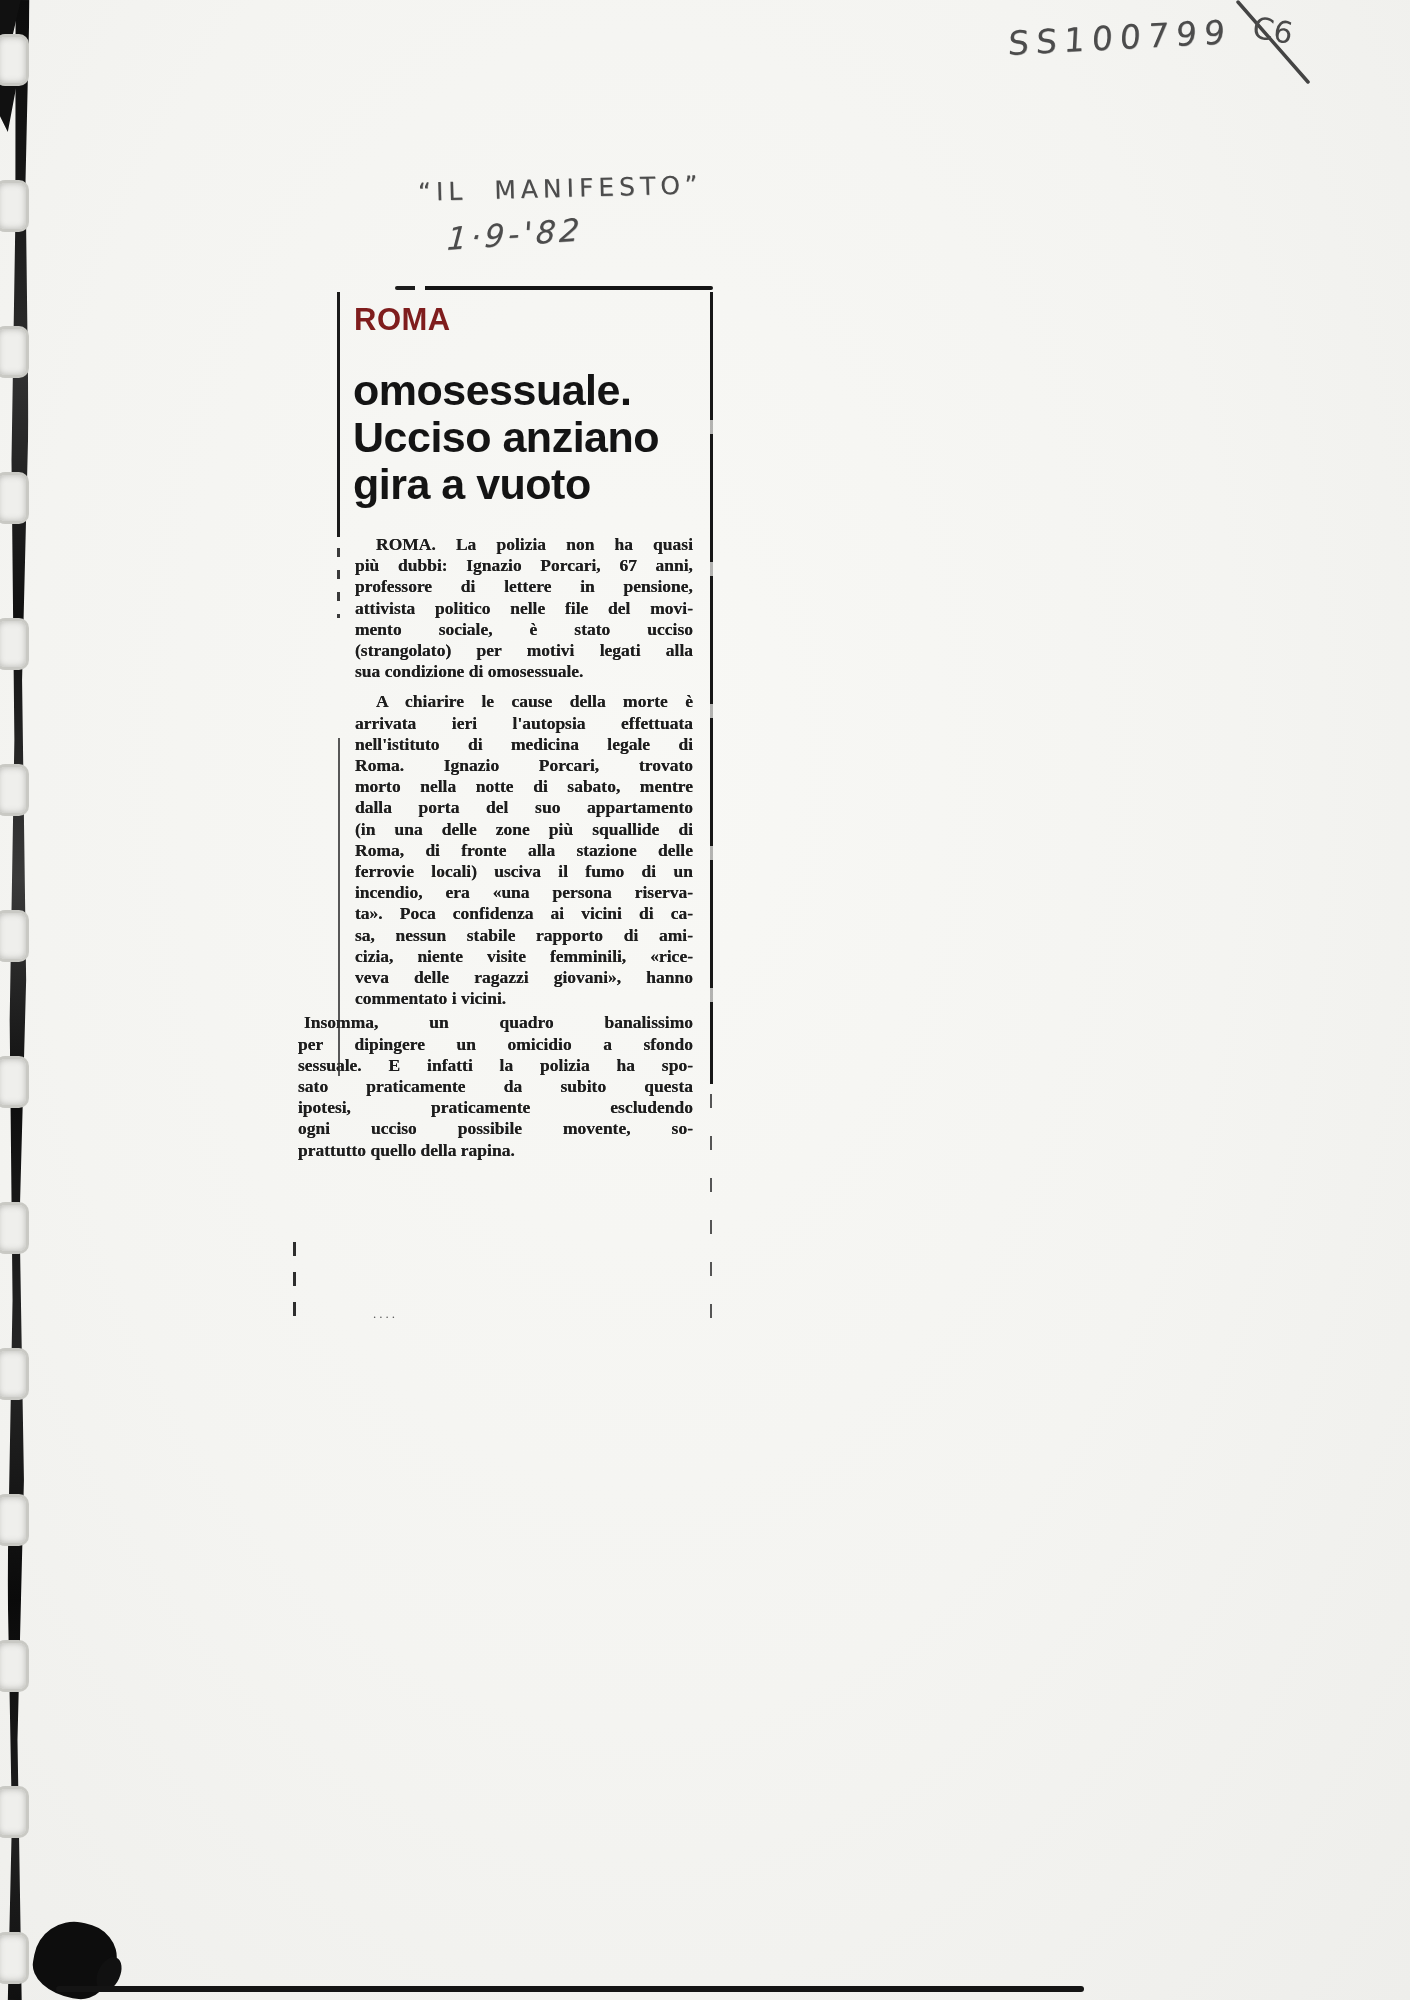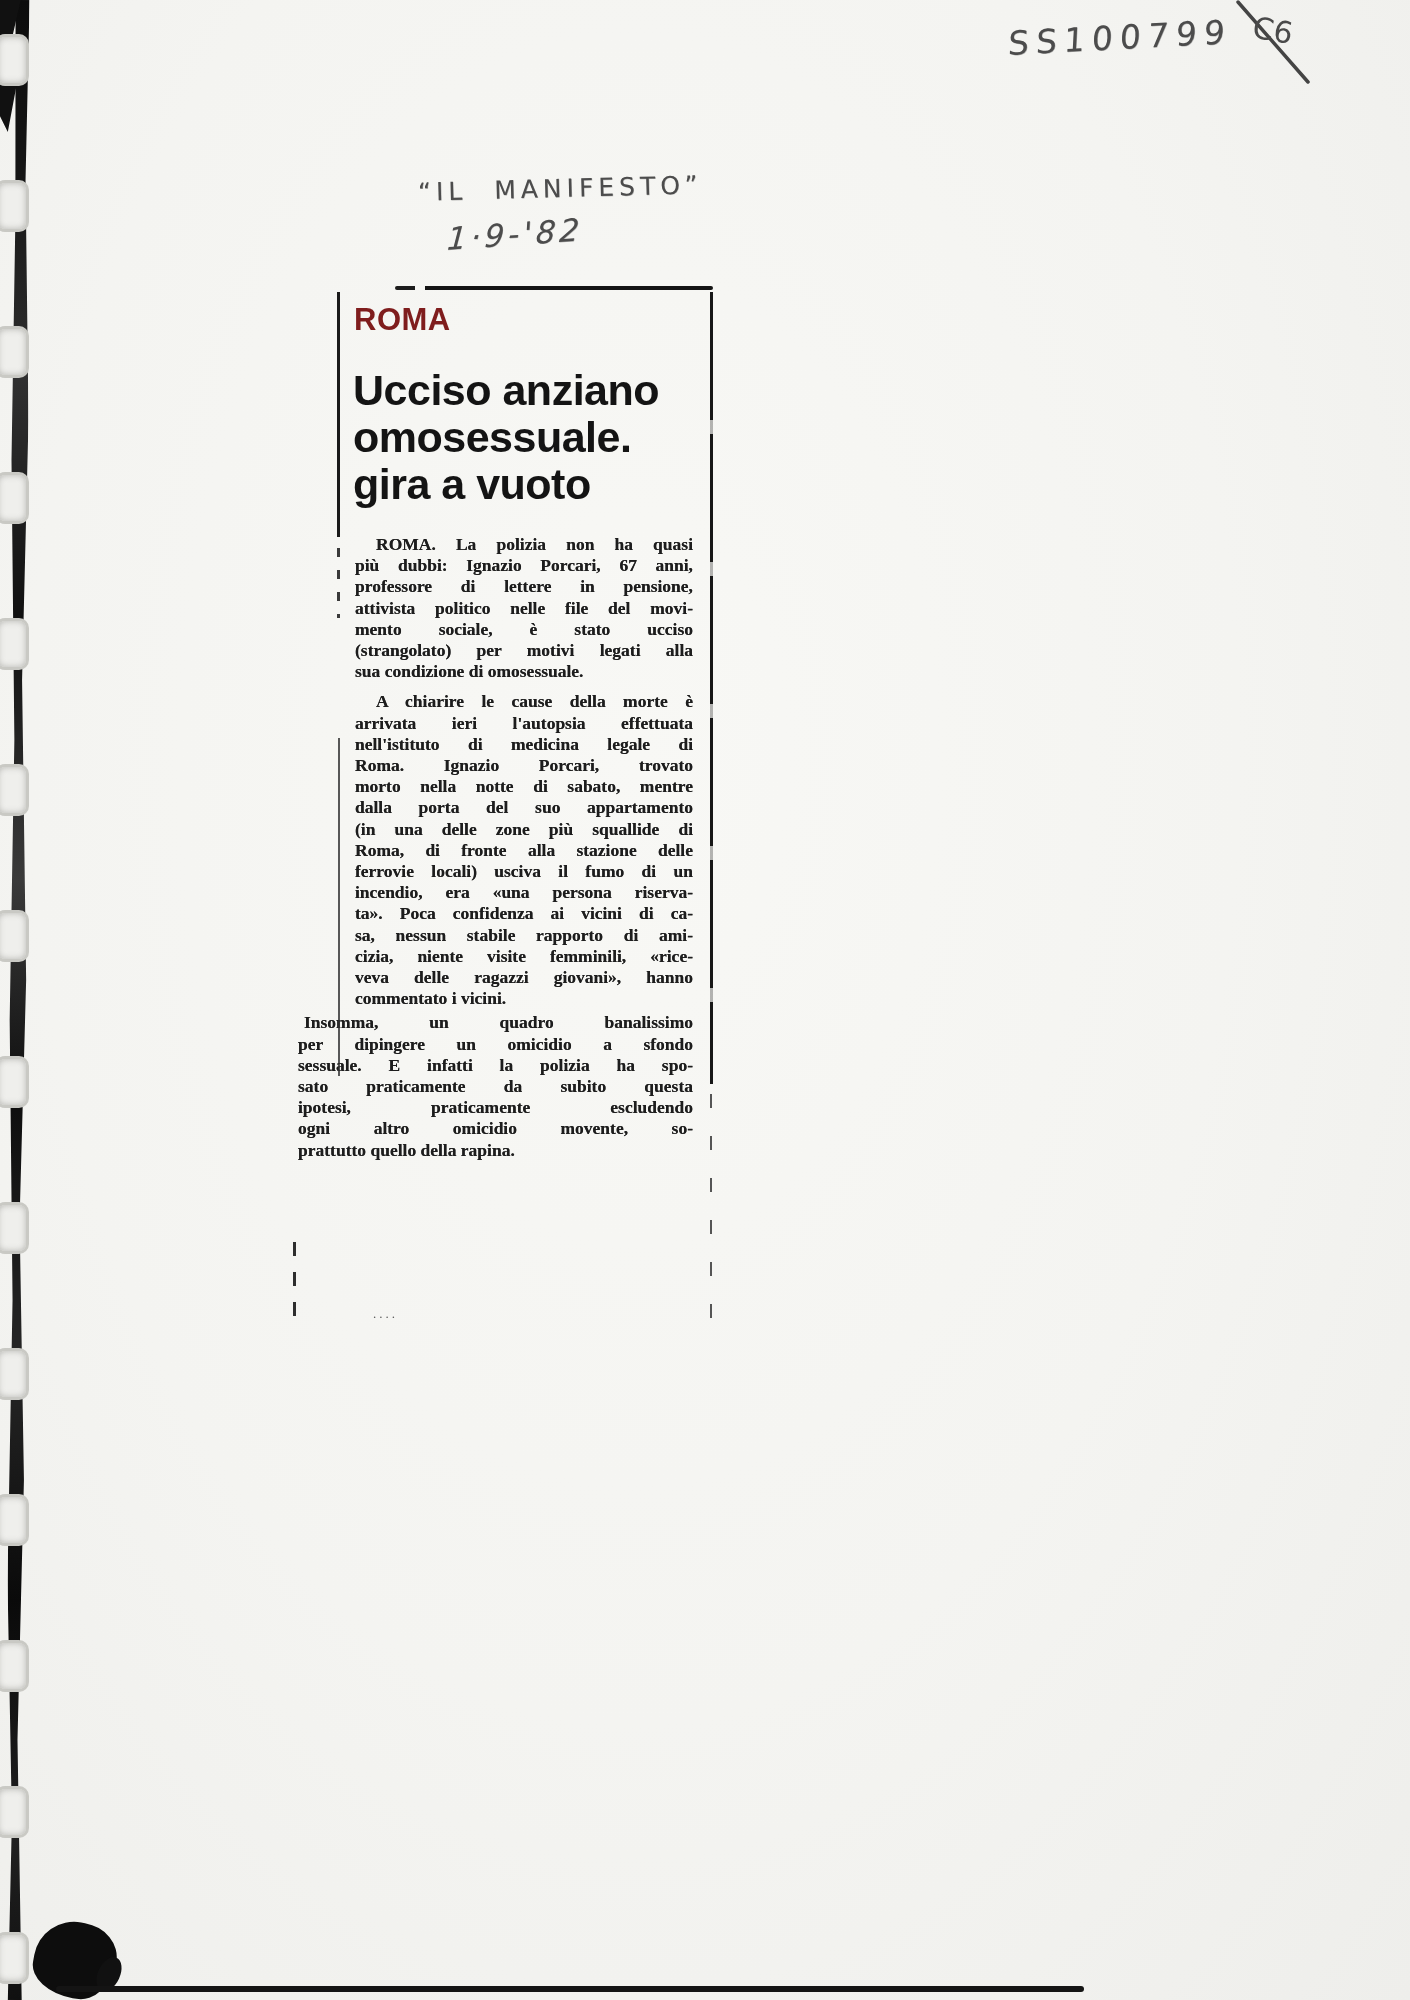--- a/index.html
+++ b/index.html
@@ -104,22 +104,22 @@
   <div class="vr lr2"></div>
   <div class="vr lr3"></div>
   <div class="vr lr4"></div>
   <div class="vr rr1"></div>
   <div class="vr rr2"></div>
 
   <div class="kicker">ROMA</div>
 
   <div class="headline">
 
-  <div class="hl-line">Ucciso anziano</div>
-      <div class="hl-line">omosessuale.</div>
+  <div class="hl-line">omosessuale.</div>
+      <div class="hl-line">Ucciso anziano</div>
       <div class="hl-line">gira a vuoto</div>
     </div>
 
   <div class="body">
 
   <div class="para">
         <div class="line">ROMA. La polizia non ha quasi</div>
         <div class="line">più dubbi: Ignazio Porcari, 67 anni,</div>
         <div class="line">professore di lettere in pensione,</div>
         <div class="line">attivista politico nelle file del movi-</div>
@@ -143,19 +143,19 @@
         <div class="line">cizia, niente visite femminili, «rice-</div>
         <div class="line">veva delle ragazzi giovani», hanno</div>
         <div class="line last">commentato i vicini.</div>
       </div>
       <div class="para">
         <div class="line">Insomma, un quadro banalissimo</div>
         <div class="line">per dipingere un omicidio a sfondo</div>
         <div class="line">sessuale. E infatti la polizia ha spo-</div>
         <div class="line">sato praticamente da subito questa</div>
         <div class="line">ipotesi, praticamente escludendo</div>
-        <div class="line">ogni altro omicidio movente, so-</div>
+        <div class="line">ogni ucciso possibile movente, so-</div>
         <div class="line last">prattutto quello della rapina.</div>
       </div>
     </div>
 
   <div class="dots">....</div>
 </div>
 
 </body></html>

